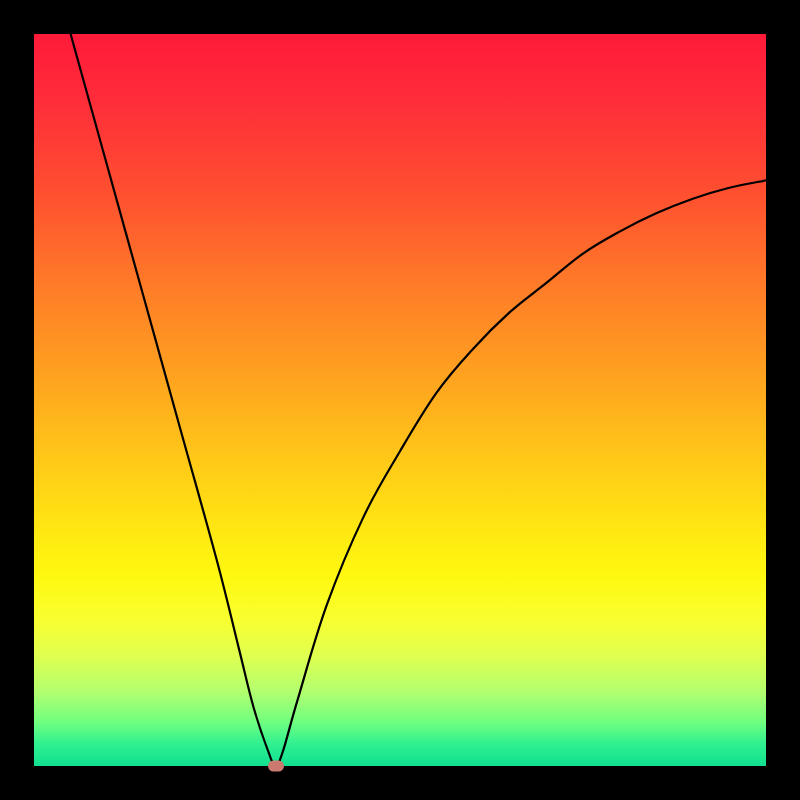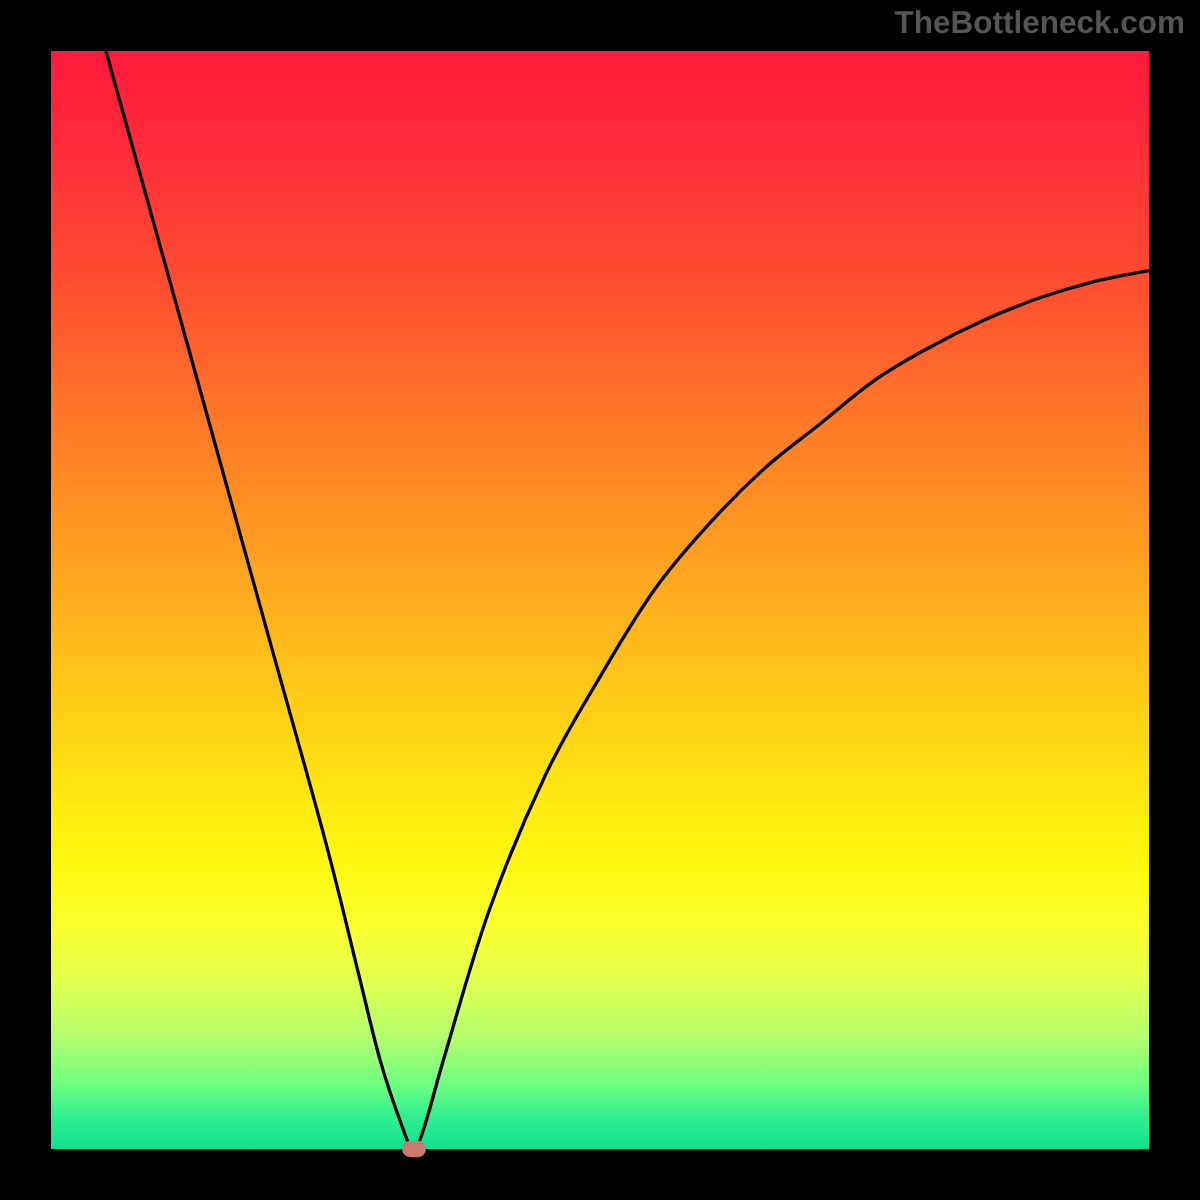--- a/index.html
+++ b/index.html
@@ -61,21 +61,20 @@
     height: 11px;
     background: #cc7a70;
     border-radius: 6px;
     transform: translate(-50%, -50%);
   }
 </style>
 </head>
 <body>
 
 <div class="container">
-  <div class="attribution">TheBottleneck.com</div>
 
   <div class="chart-area">
     <svg class="curve" viewBox="0 0 732 732" preserveAspectRatio="none">
       <path id="curve-path" d="M 36.6 0 C 43.188 23.7168, 60.02400000000001 84.32639999999999, 73.2 131.76 C 86.376 179.1936, 96.624 216.08639999999997, 109.8 263.52 C 122.976 310.9536, 133.22400000000002 347.84639999999996, 146.4 395.28 C 159.576 442.7136, 172.4592 487.51199999999994, 183 527.04 C 193.5408 566.568, 198.372 588.528, 204.96 614.88 C 211.548 641.232, 214.3296 654.9936, 219.6 673.44 C 224.8704 691.8864000000001, 230.2872 706.8192, 234.24 717.36 C 238.1928 727.9008, 238.9248 732, 241.56 732 C 244.1952 732, 244.92720000000003 729.2184, 248.88000000000002 717.36 C 252.83280000000002 705.5016, 255.6144 692.472, 263.52 666.12 C 271.4256 639.768, 280.9416 603.9000000000001, 292.8 570.96 C 304.65840000000003 538.02, 316.22400000000005 510.7896, 329.40000000000003 483.12 C 342.576 455.4504, 352.824 439.6392, 366 417.24 C 379.176 394.8408, 389.42400000000004 377.1264, 402.6 358.68 C 415.776 340.2336, 426.024 329.25360000000006, 439.2 314.76000000000005 C 452.376 300.26640000000003, 462.624 290.01840000000004, 475.8 278.16 C 488.976 266.3016, 499.224 259.4208, 512.4 248.88 C 525.576 238.3392, 535.824 228.8232, 549 219.60000000000002 C 562.176 210.37680000000003, 572.424 204.8868, 585.6 197.64 C 598.7760000000001 190.39319999999998, 609.0239999999999 185.26920000000004, 622.1999999999999 179.34000000000003 C 635.376 173.41080000000002, 645.624 169.31159999999994, 658.8000000000001 164.69999999999993 C 671.9760000000001 160.08839999999992, 682.2239999999999 157.014, 695.4 153.72000000000003 C 708.576 150.42600000000004, 725.412 147.71759999999998, 732 146.39999999999998" stroke="#000" stroke-width="2.2" fill="none"></path>
     </svg>
     <div class="marker" id="marker" style="left: 241.56px; top: 732px; background: rgb(204, 122, 112);"></div>
   </div>
 </div>
 
 </body></html>

